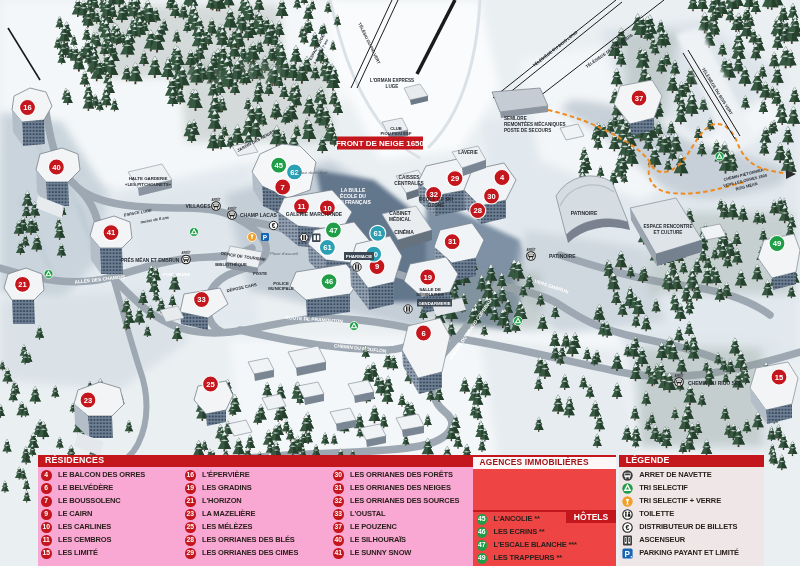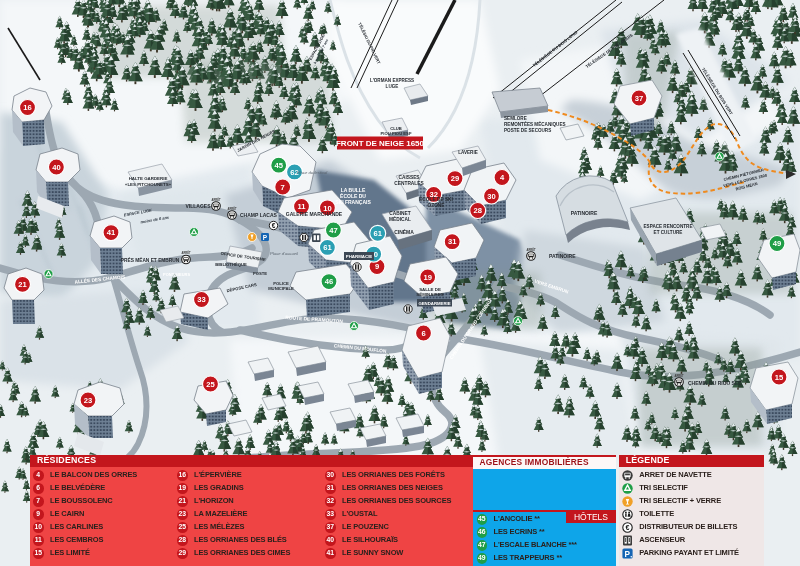--- a/index.html
+++ b/index.html
@@ -1646,21 +1646,21 @@
         <rect x="357.6" y="264.3" width="1.5" height="5.4" fill="#222"></rect>
       </g>
 
 <g fill="#2a333d" font-size="4" font-style="italic" font-weight="bold">
 <text x="138" y="214" transform="rotate(-10 138 214)" text-anchor="middle">ESPACE LUGE</text>
 <text x="155" y="221" transform="rotate(-10 155 221)" text-anchor="middle">moins de 6 ans</text>
 <text x="322" y="52" transform="rotate(-62 322 52)" text-anchor="middle" font-size="3.6">à partir de 7 ans</text>
 </g>
 </svg>
 
-<div class="panel" style="left:30px;width:517px;background:#ef4444">
+<div class="panel" style="left:38px;width:517px;background:#f9a8d4">
 
   <div class="hdr red">RÉSIDENCES</div>
   <div class="lcol" style="left:3px">
         <div class="lr">
           <span class="lc" style="background:#c3161d">4</span>
           <span class="lt">LE BALCON DES ORRES</span>
         </div>
         <div class="lr">
           <span class="lc" style="background:#c3161d">6</span>
           <span class="lt">LE BELVÉDÈRE</span>
@@ -1741,27 +1741,27 @@
           <span class="lc" style="background:#c3161d">40</span>
           <span class="lt">LE SILHOURAÏS</span>
         </div>
         <div class="lr">
           <span class="lc" style="background:#c3161d">41</span>
           <span class="lt">LE SUNNY SNOW</span>
         </div>
       </div>
 </div>
 
-<div class="panel" style="left:472.5px;width:143.5px;background:#0ea5e9;border-top:2px solid #c3161d">
+<div class="panel" style="left:472.5px;width:143.5px;background:#ef4444;border-top:2px solid #c3161d">
 
   <div class="hdr wh">AGENCES IMMOBILIÈRES</div>
 
   <div style="position:absolute;left:0;top:53px;width:143.5px;height:2px;background:#c3161d"></div>
 
-  <div style="position:absolute;right:0;top:53.5px;width:50px;height:12px;background:#c3161d;color:#fff;font-weight:normal;font-size:8.5px;text-align:center;line-height:12px">HÔTELS</div>
+  <div style="position:absolute;right:0;top:53.5px;width:50px;height:12px;background:#c3161d;color:#fff;font-weight:bold;font-size:8.5px;text-align:center;line-height:12px">HÔTELS</div>
   <div class="lcol" style="left:4px;top:57px">
         <div class="lr">
           <span class="lc" style="background:#1f9e47">45</span>
           <span class="lt">L'ANCOLIE **</span>
         </div>
         <div class="lr">
           <span class="lc" style="background:#1f9e47">46</span>
           <span class="lt">LES ECRINS **</span>
         </div>
         <div class="lr">

